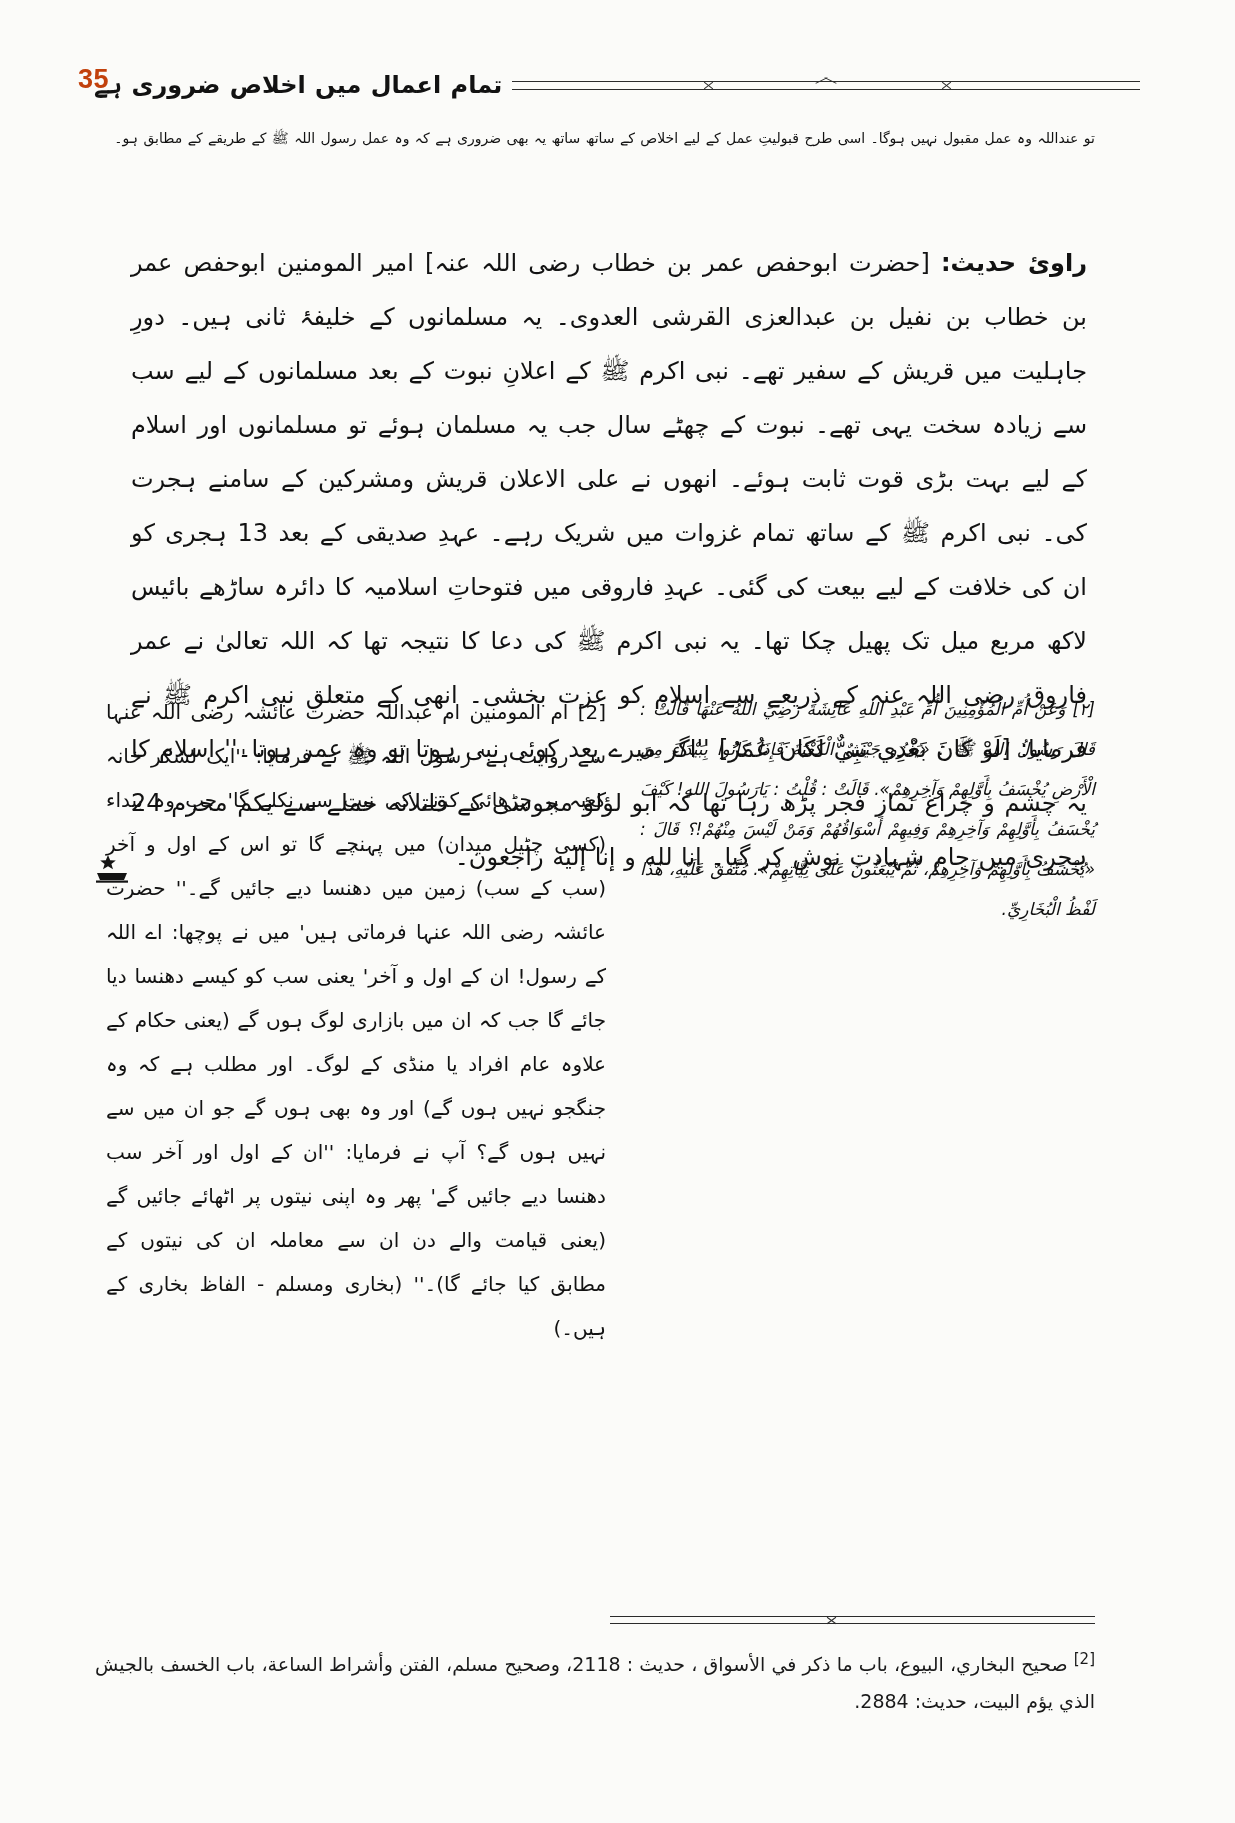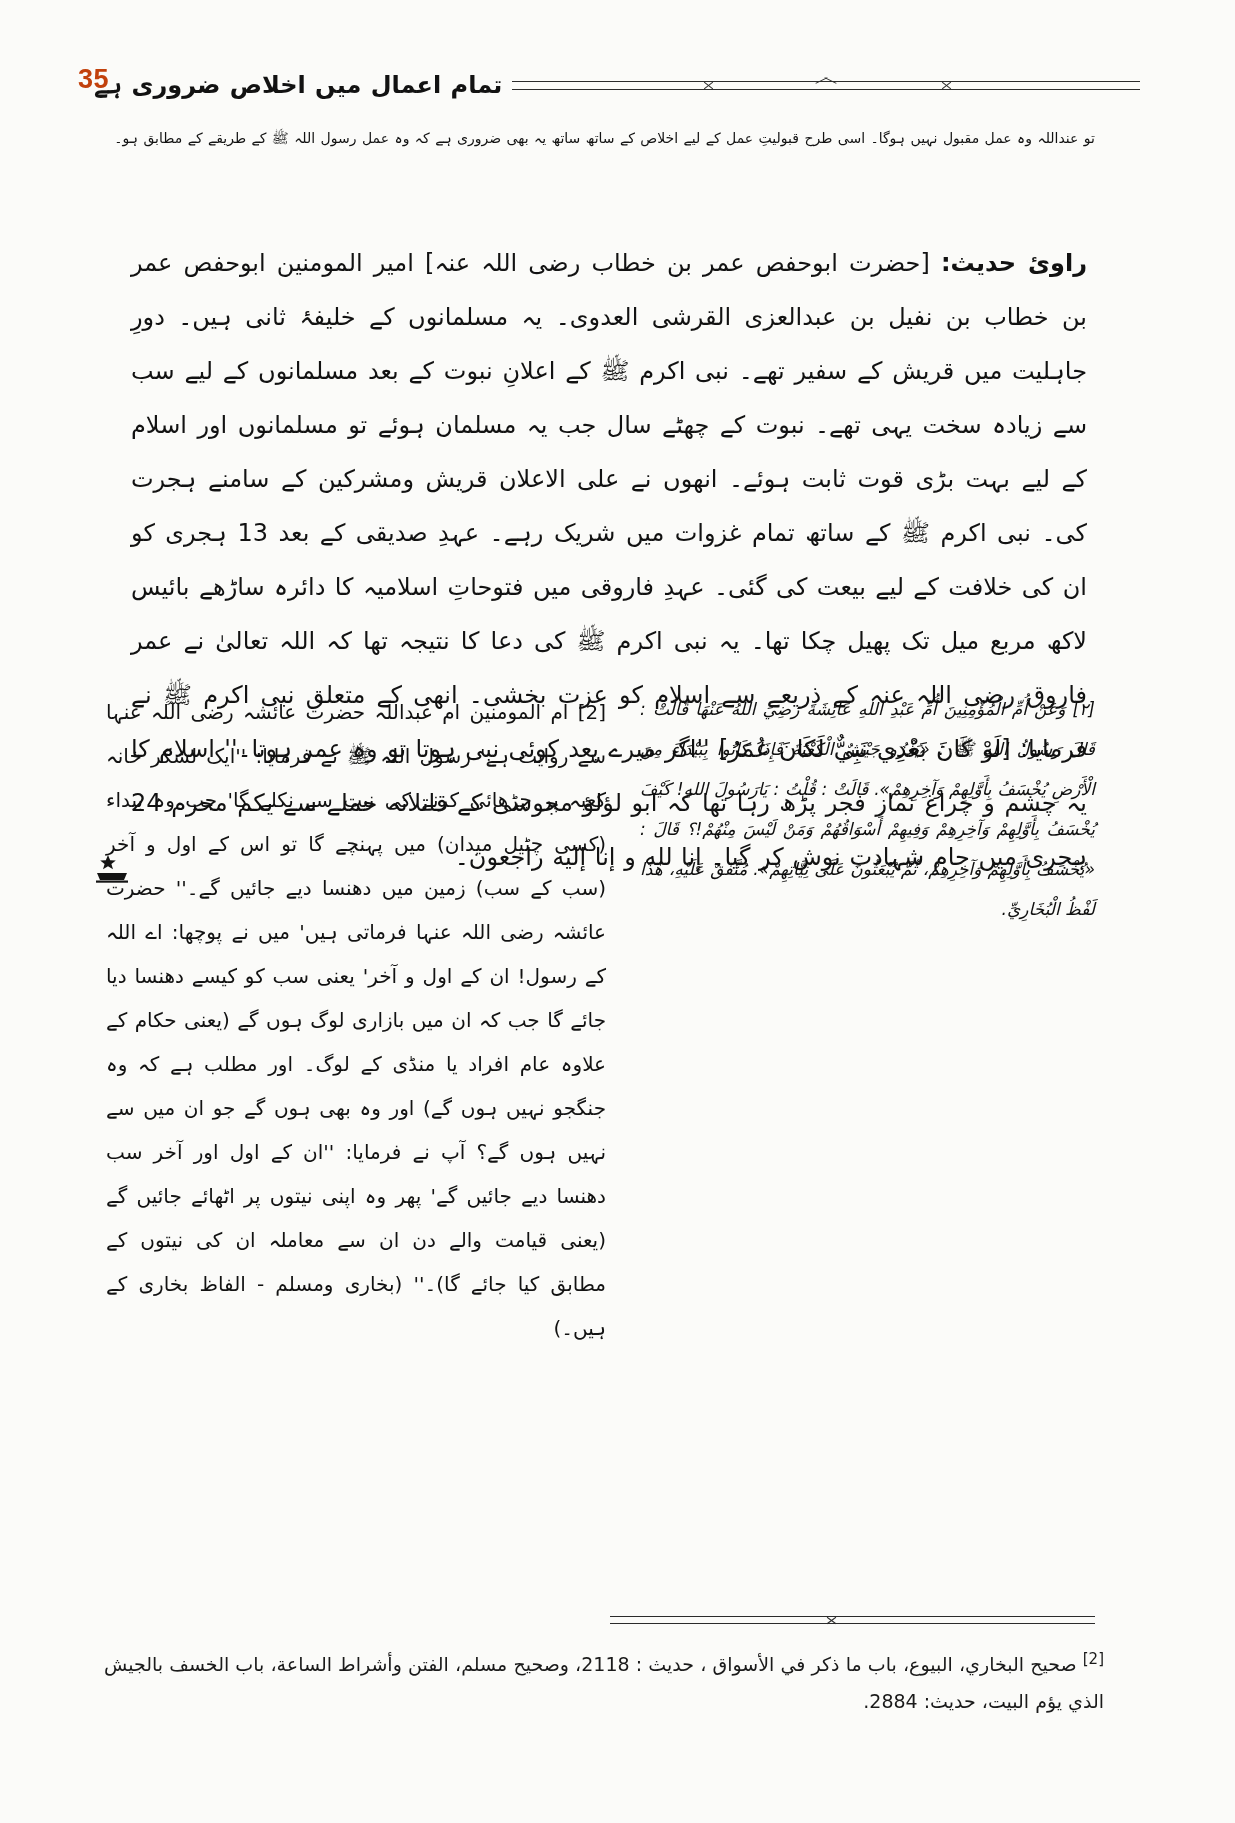--- a/index.html
+++ b/index.html
@@ -223,21 +223,20 @@
     position: absolute;
     top: 1645px;
     left: 95px;
     width: 1000px;
     direction: rtl;
     text-align: justify;
     font-family: "DejaVu Sans", sans-serif;
     font-size: 19px;
     line-height: 1.95;
     color: #1a1a1a;
-    margin-left: 9px;
   }
   .footnote .marker {
     font-size: 15px;
     vertical-align: super;
   }
 </style>
 </head>
 <body>
 
 <div class="page">

